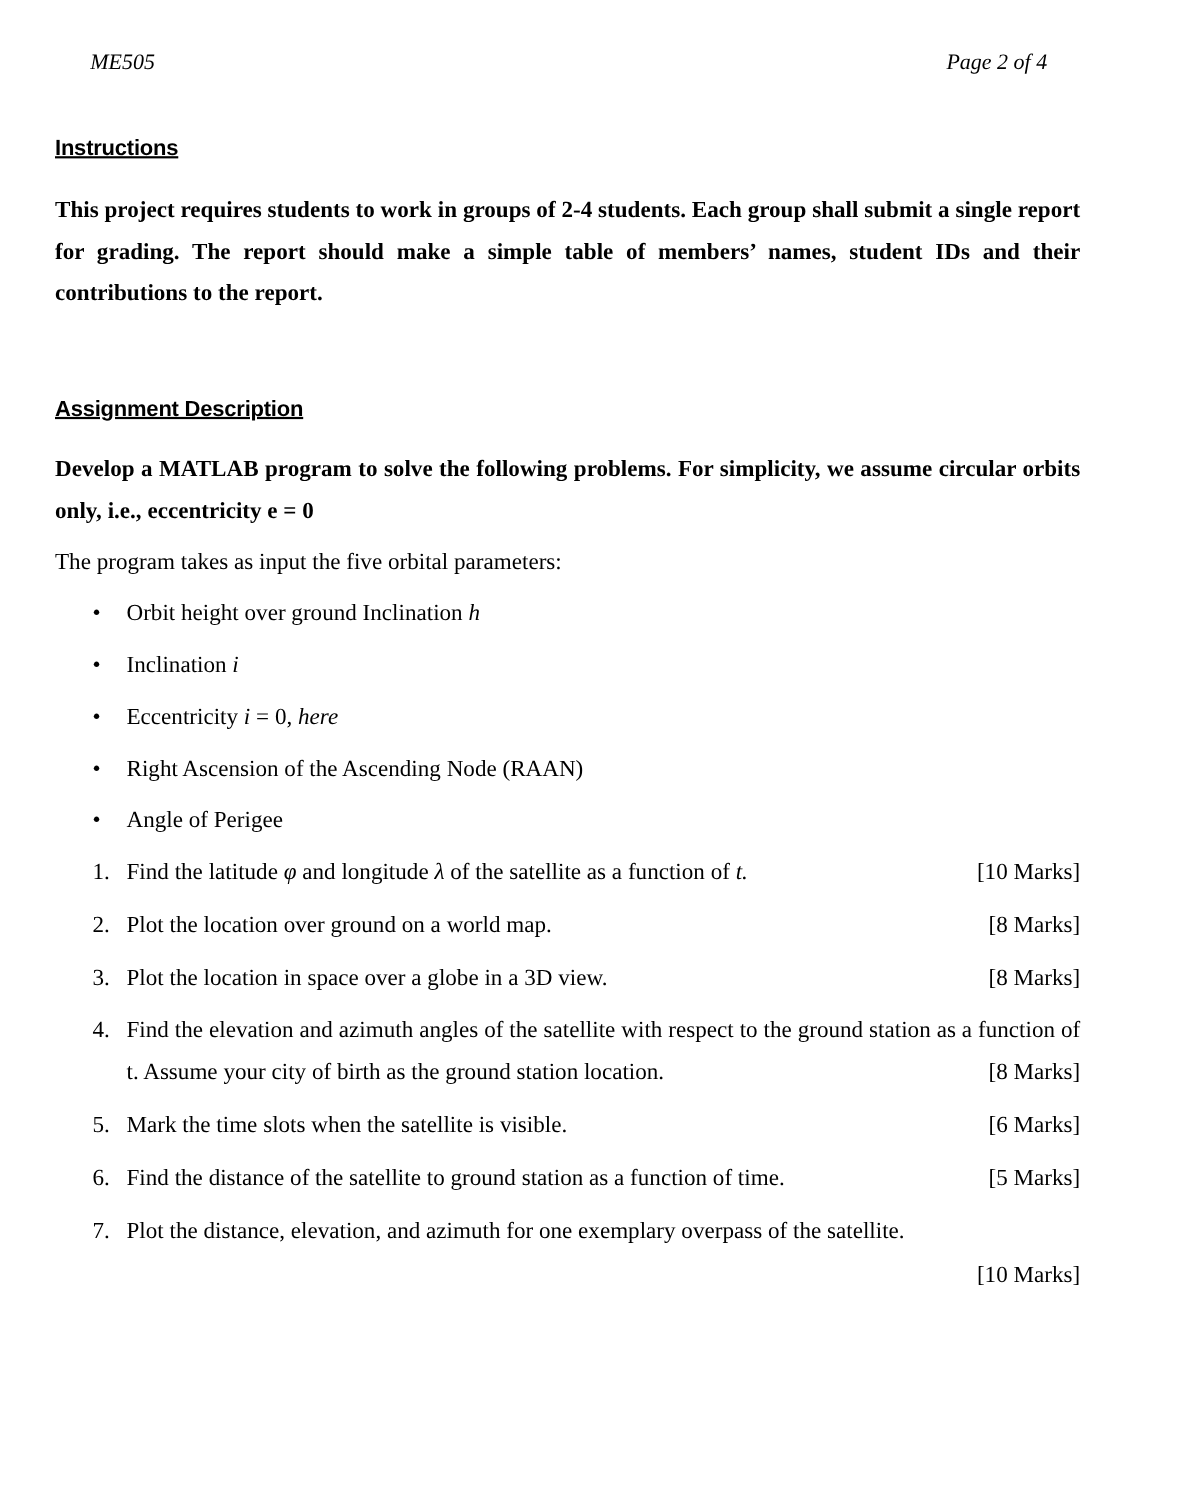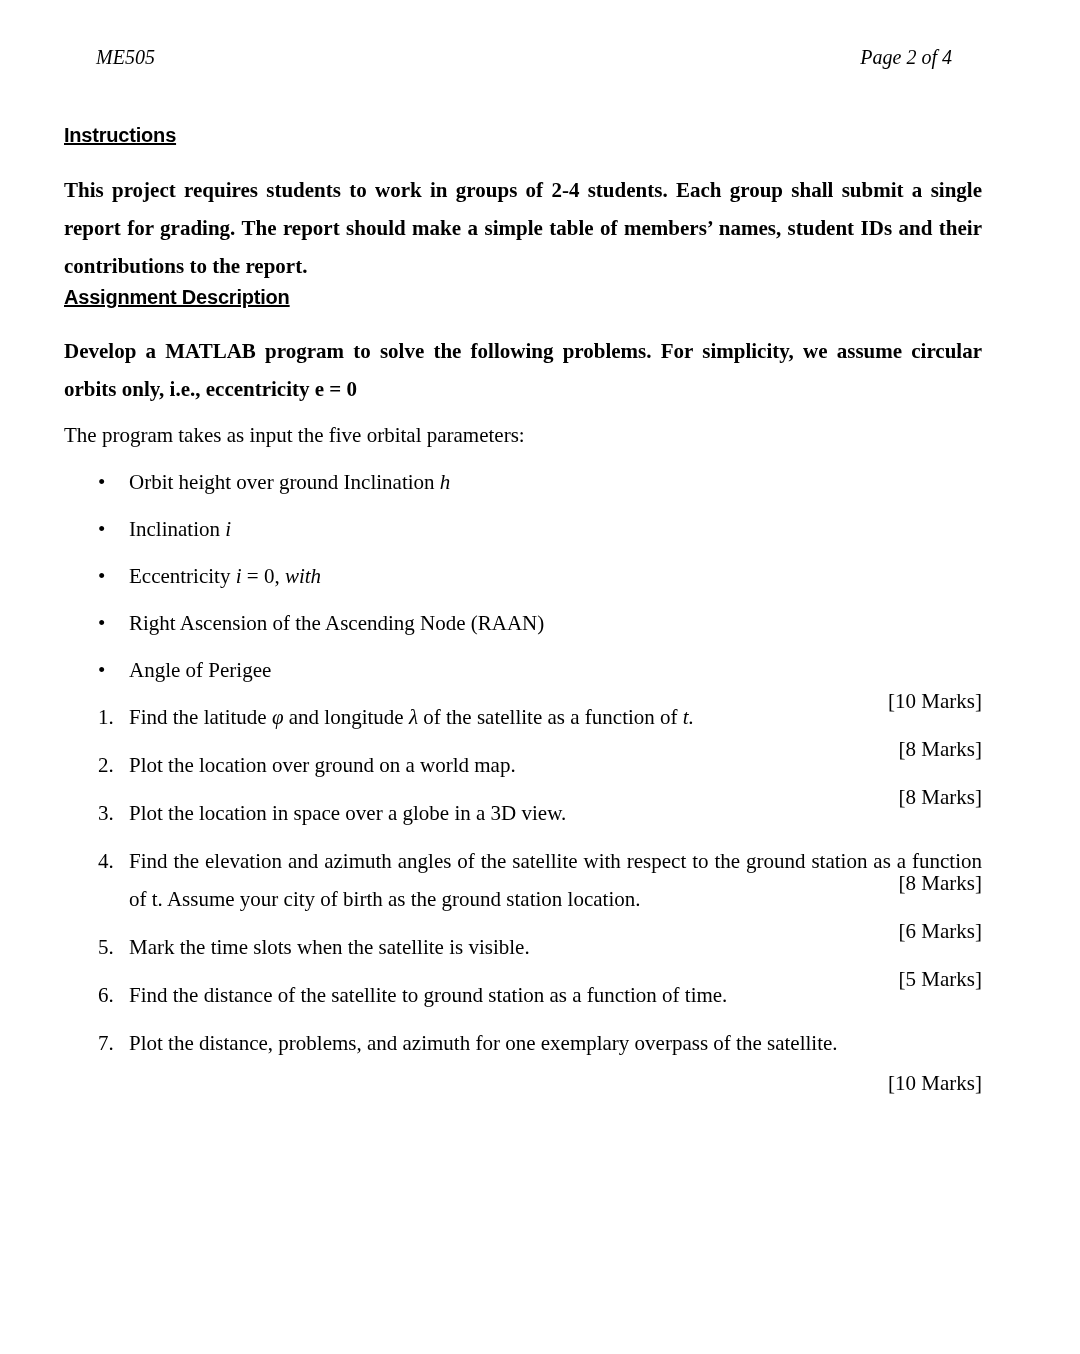--- a/index.html
+++ b/index.html
@@ -5,21 +5,21 @@
   html, body { margin: 0; padding: 0; }
   body {
     width: 1080px;
     height: 1354px;
     background: #ffffff;
     color: #000000;
     font-family: "Liberation Serif", "DejaVu Serif", serif;
     font-size: 21px;
     overflow: hidden;
   }
-  .page { padding: 44px 98px 0 64px; }
+  .page { padding: 44px 98px 0 50px; }
 
   
   .hdr {
     display: flex;
     justify-content: space-between;
     align-items: baseline;
     font-size: 20px;
     line-height: 26px;
   }
   .hdr-course { font-style: italic; padding-left: 32px; }
@@ -30,21 +30,21 @@
   
   .sec-h {
     font-family: "Liberation Sans", "DejaVu Sans", sans-serif;
     font-size: 20px;
     font-weight: 700;
     text-decoration: underline;
     line-height: 24px;
     letter-spacing: -0.2px;
   }
   .h-instructions { margin-top: 53px; }
-  .h-assignment  { }
+  .h-assignment  { margin-top: 75px; }
 
   p { margin: 0; line-height: 38px; }
   .p-just { text-align: justify; font-weight: bold; }
   .p-body1  { margin-top: 24px; }
   .p-intro  { margin-top: 23px; }
   .p-lead   { margin-top: 8px; }
   .p-assume { margin-top: 25px; }
 
   .math { font-style: italic; }
 
@@ -61,21 +61,21 @@
   
   .tlist { margin-top: 8px; }
   .task {
     position: relative;
     padding-left: 65px;
     line-height: 38px;
     margin-bottom: 10px;
   }
   .task-no { position: absolute; left: 34px; top: 0; }
   .task-text { text-align: justify; }
-  .task-marks { position: absolute; right: 0; bottom: 16px; white-space: nowrap; }
+  .task-marks { position: absolute; right: 0; bottom: 0; white-space: nowrap; }
   .task--marks-below .task-marks {
     position: static;
     display: block;
     text-align: right;
     margin-top: 2px;
   }
 </style>
 </head>
 <body>
 
@@ -100,21 +100,21 @@
     <div class="bullet">
       <span class="bullet-dot">•</span>
       <span>Orbit height over ground Inclination </span><span class="math">h</span><span></span><span class="math"></span>
     </div>
     <div class="bullet">
       <span class="bullet-dot">•</span>
       <span>Inclination </span><span class="math">i</span><span></span><span class="math"></span>
     </div>
     <div class="bullet">
       <span class="bullet-dot">•</span>
-      <span>Eccentricity </span><span class="math">i</span><span> = 0, </span><span class="math">with</span>
+      <span>Eccentricity </span><span class="math">i</span><span> = 0, </span><span class="math">here</span>
     </div>
     <div class="bullet">
       <span class="bullet-dot">•</span>
       <span>Right Ascension of the Ascending Node (RAAN)</span><span class="math"></span><span></span><span class="math"></span>
     </div>
     <div class="bullet">
       <span class="bullet-dot">•</span>
       <span>Angle of Perigee</span><span class="math"></span><span></span><span class="math"></span>
     </div>
   </div>
@@ -153,19 +153,19 @@
     </div>
 
     <div class="task">
       <span class="task-no">6.</span>
       <div class="task-text"><span>Find the distance of the satellite to ground station as a function of time.</span></div>
       <span class="task-marks">[5 Marks]</span>
     </div>
 
     <div class="task task--marks-below">
       <span class="task-no">7.</span>
-      <div class="task-text"><span>Plot the distance, problems, and azimuth for one exemplary overpass of the satellite.</span></div>
+      <div class="task-text"><span>Plot the distance, elevation, and azimuth for one exemplary overpass of the satellite.</span></div>
       <span class="task-marks">[10 Marks]</span>
     </div>
 
   </div>
 
 </div>
 
 </body></html>

